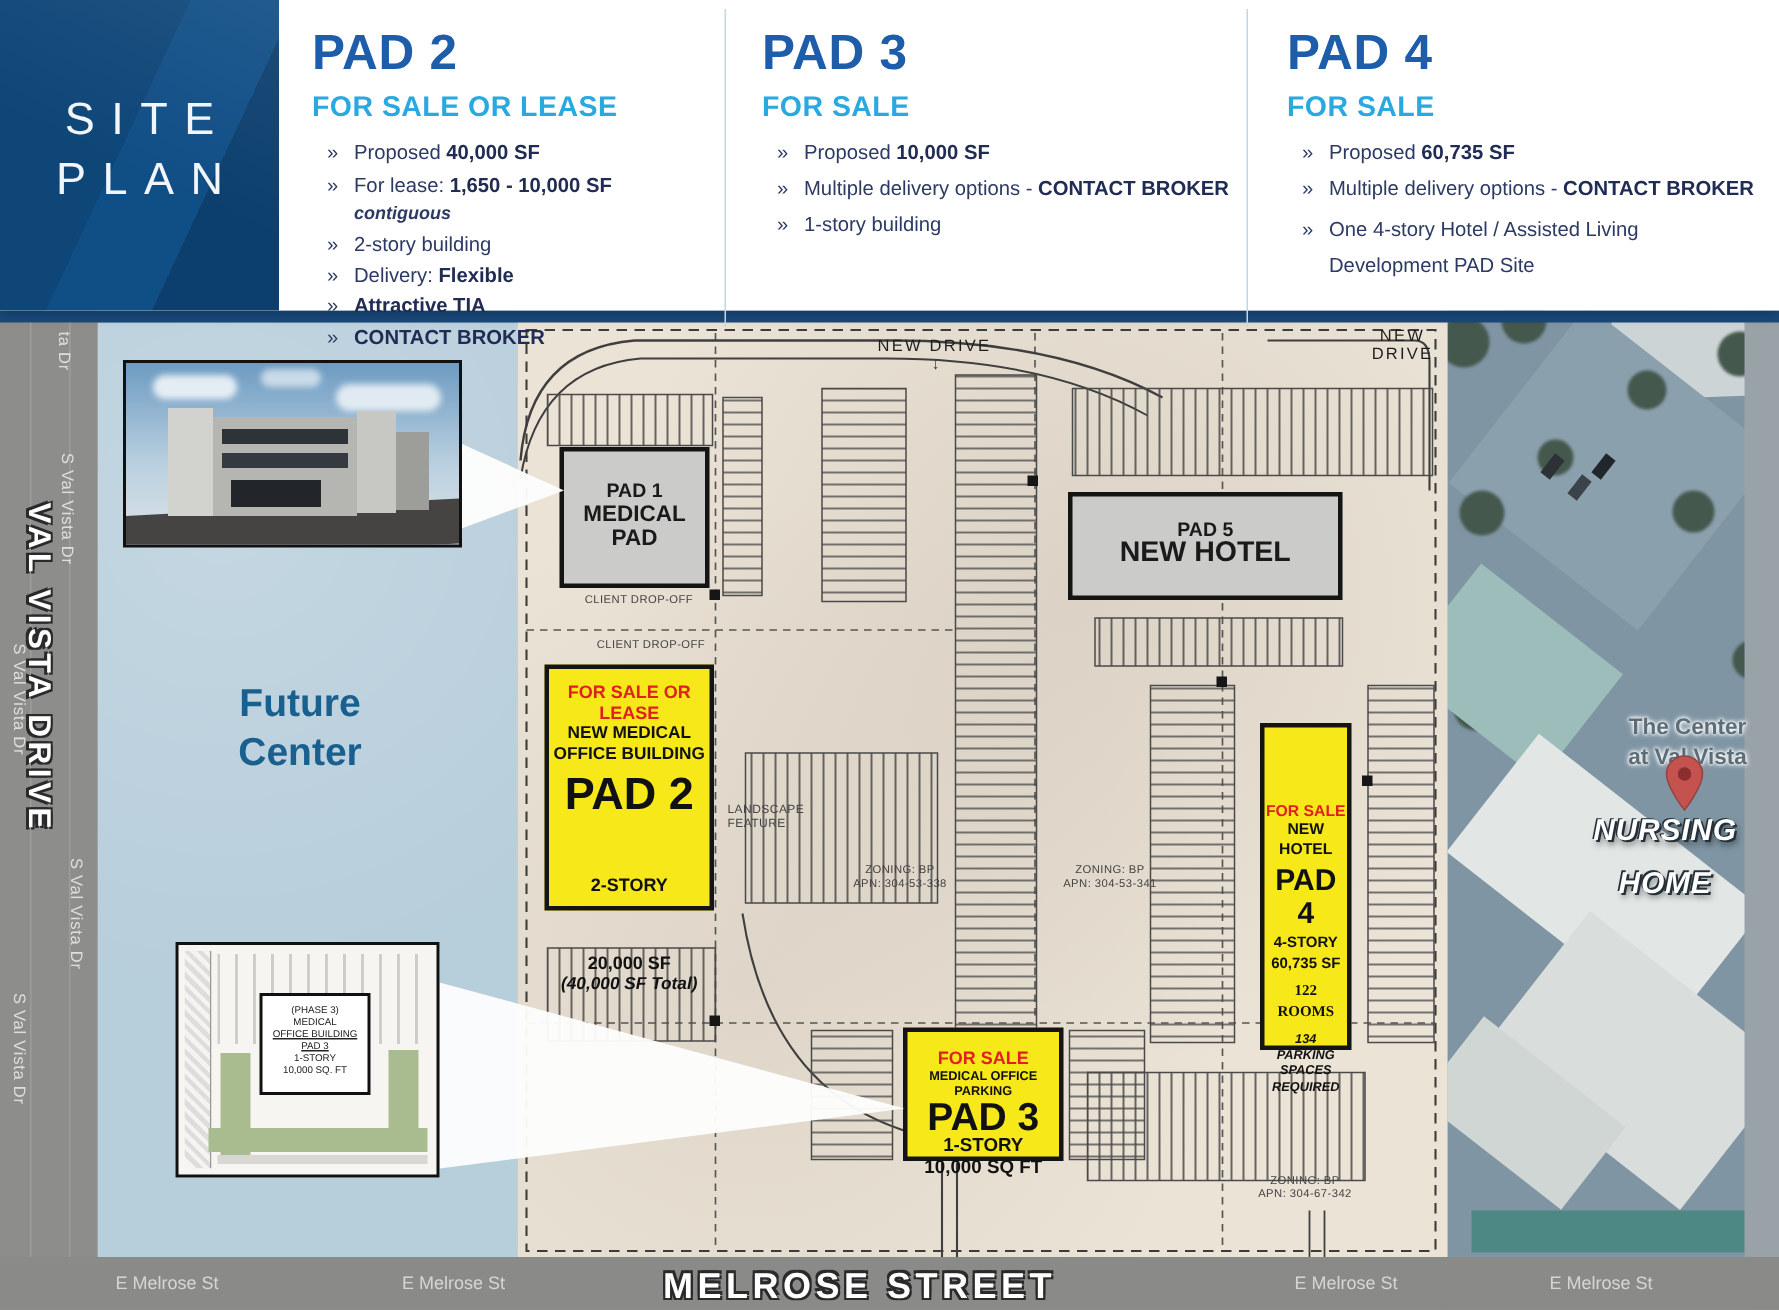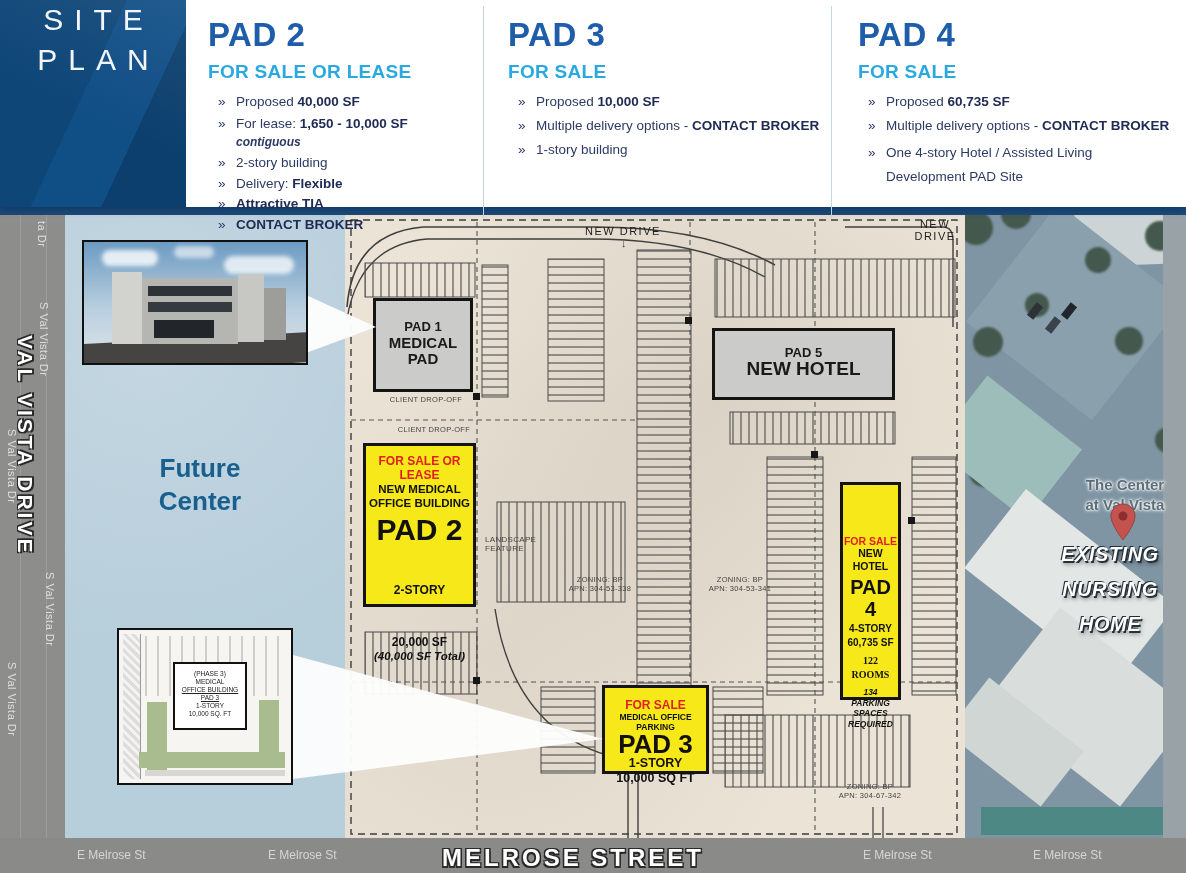--- a/index.html
+++ b/index.html
@@ -5,21 +5,21 @@
   * { margin:0; padding:0; box-sizing:border-box; }
   body { font-family:"Liberation Sans", sans-serif; background:#222; }
   .page { position:relative; width:1186px; height:873px; overflow:hidden; background:#fff; }
   .abs { position:absolute; }
 
   
   .header { position:absolute; left:0; top:0; width:1186px; height:207px; background:#fff; z-index:30; box-shadow:0 3px 7px rgba(10,30,60,.35); }
   .badge { position:absolute; left:0; top:0; width:186px; height:207px;
     background: linear-gradient(205deg, rgba(255,255,255,.07), transparent 55%),
                 linear-gradient(115deg, #0e4678 45%, #104e86 45%, #104e86 70%, #0c3f6e 70%);
-    color:#f2f6fa; text-align:center; }
+    color:#f2f6fa; text-align:center; padding-top:60px; }
   .badge div { font-size:30px; letter-spacing:11px; line-height:40px; font-weight:500; margin-left:11px; }
   .hcol { position:absolute; top:0; height:207px; }
   .hcol .title { font-size:33px; font-weight:800; color:#1d5da9; margin-top:16px; letter-spacing:.5px; }
   .hcol .subtitle { font-size:19px; font-weight:800; color:#2aa9e0; margin-top:7px; letter-spacing:.3px; }
   .hcol ul { list-style:none; margin-top:10px; }
   .hcol li { position:relative; padding-left:28px; font-size:13.5px; color:#2c3a64; line-height:17px; margin-bottom:4px; }
   .col-narrow li { margin-bottom:3.5px; }
   .col-wide li { margin-bottom:7px; }
   .hcol li .mk { position:absolute; left:10px; top:0; color:#2c3a64; }
   .hcol li b { font-weight:800; color:#212c55; }
@@ -346,21 +346,20 @@
 
     <div class="poi-label">
       <div>The Center</div>
       <div>at Val Vista</div>
     </div>
     <svg class="pin" width="26" height="38" viewBox="0 0 26 38">
       <path d="M13 1C6.4 1 1 6.4 1 13c0 9 12 24 12 24s12-15 12-24C25 6.4 19.6 1 13 1z" fill="#c4534f" stroke="#93423f" stroke-width="1"></path>
       <circle cx="13" cy="13" r="4.5" fill="#8a2f2d"></circle>
     </svg>
     <div class="existing">
-      <div>EXISTING</div>
       <div>NURSING</div>
       <div>HOME</div>
     </div>
 
     <div class="road-bottom"></div>
     <div class="street-h abs" style="left:77px; top:641px;">E Melrose St</div>
     <div class="street-h abs" style="left:268px; top:641px;">E Melrose St</div>
     <div class="street-h abs" style="left:863px; top:641px;">E Melrose St</div>
     <div class="street-h abs" style="left:1033px; top:641px;">E Melrose St</div>
     <div class="melrose-big abs" style="left:428px; top:637px; width:290px; text-align:center;">MELROSE STREET</div>

